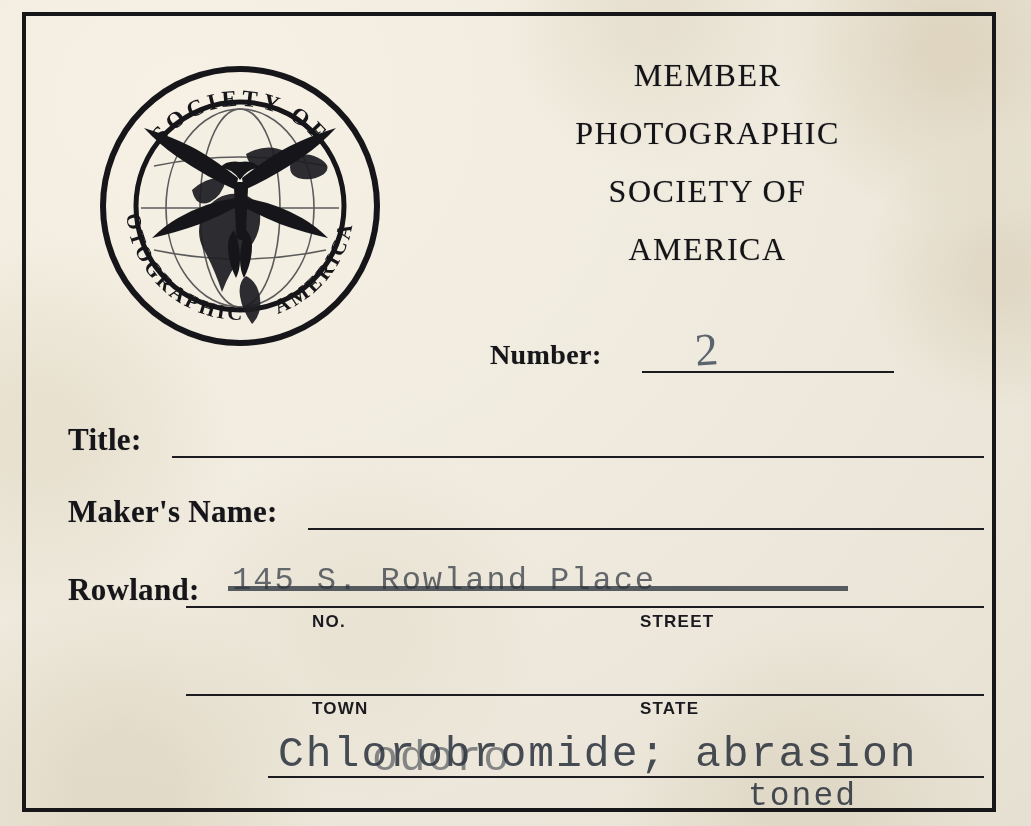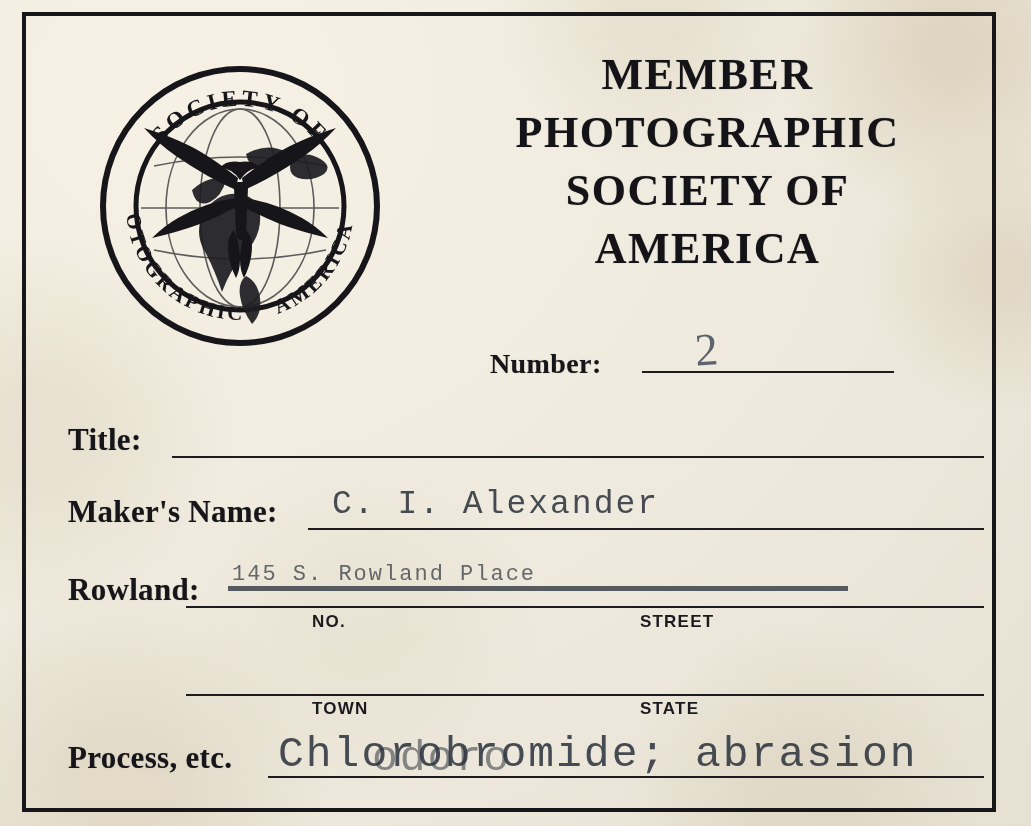--- a/index.html
+++ b/index.html
@@ -62,22 +62,22 @@
   #masthead {
     position: absolute;
     left: 430px;
     top: 46px;
     width: 555px;
     text-align: center;
     color: #141418;
   }
   #masthead .line {
     font-family: "Liberation Serif", serif;
-    font-weight: bold;
-    font-size: 44px;
+    font-weight: normal;
+    font-size: 32px;
     letter-spacing: 1.5px;
     line-height: 58px;
     text-shadow: 0 0 1px rgba(20,20,24,.35);
   }
 
   
   #number-row {
     position: absolute;
     left: 490px;
     top: 327px;
@@ -89,21 +89,20 @@
     font-weight: bold;
     color: #16161a;
     font-size: 28px;
     letter-spacing: .4px;
     text-shadow: 0 0 1px rgba(20,20,24,.3);
   }
   #number-row .printed {
     position: absolute;
     left: 0;
     top: 12px;
-    margin-top: 9px;
   }
   .rule {
     position: absolute;
     border-bottom: 2.5px solid #1b1b20;
   }
   #number-rule { left: 152px; top: 44px; width: 252px; }
 
   #number-value {
     position: absolute;
     left: 205px;
@@ -162,21 +161,21 @@
     font-family: "Liberation Serif", serif;
     font-style: italic;
     font-size: 32px;
     letter-spacing: 1px;
     color: #333b45;
     opacity: .86;
   }
   #val-address-struck {
     left: 232px;
     top: 562px;
-    font-size: 22px;
+    font-size: 32px;
     opacity: .72;
   }
   #strike-through {
     position: absolute;
     left: 228px;
     top: 586px;
     width: 620px;
     height: 0;
     border-bottom: 5px solid #2c333c;
     opacity: .78;
@@ -274,31 +273,30 @@
     <span class="printed">Number:</span>
     <span class="rule" id="number-rule"></span>
     <span id="number-value">2</span>
   </div>
 
   <span class="field-label" id="lbl-title">Title:</span>
   <span class="rule" id="rule-title"></span>
 
   <span class="field-label" id="lbl-maker">Maker's Name:</span>
   <span class="rule" id="rule-maker"></span>
-  <span class="typed" id="val-maker">C. I. Alexander</span>
 
   <span class="field-label" id="lbl-address">Rowland:</span>
   <span class="rule" id="rule-address"></span>
   <span class="typed" id="val-address-struck">145 S. Rowland Place</span>
   <span id="strike-through"></span>
   <span class="sub-caption" id="cap-no">NO.</span>
   <span class="sub-caption" id="cap-street">STREET</span>
 
   <span class="rule" id="rule-town"></span>
   <span class="sub-caption" id="cap-town">TOWN</span>
   <span class="sub-caption" id="cap-state">STATE</span>
 
-  <span class="field-label" id="lbl-process">Process, etc.</span>
   <span class="rule" id="rule-process"></span>
   <span class="typed" id="val-process">Chlorobromide; abrasion</span>
   <span class="typed" id="val-process-overstrike">odoro</span>
+  <span class="typed" id="val-process-second">toned</span>
 
 </div>
 
 </body></html>

